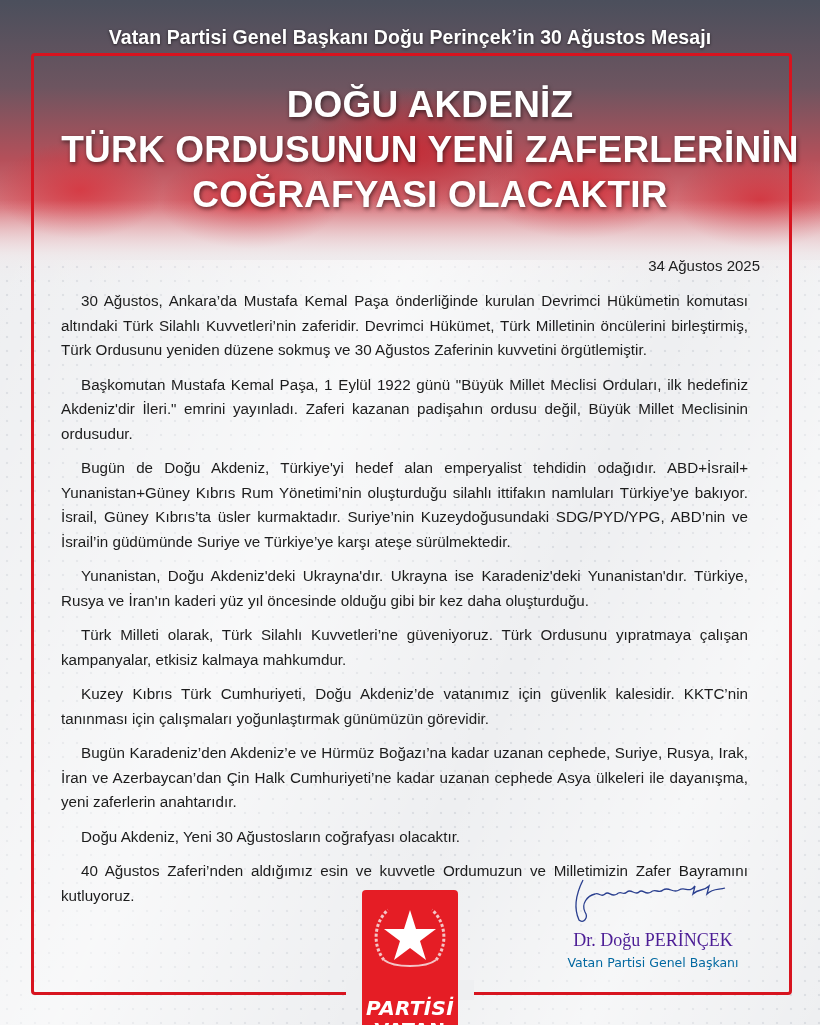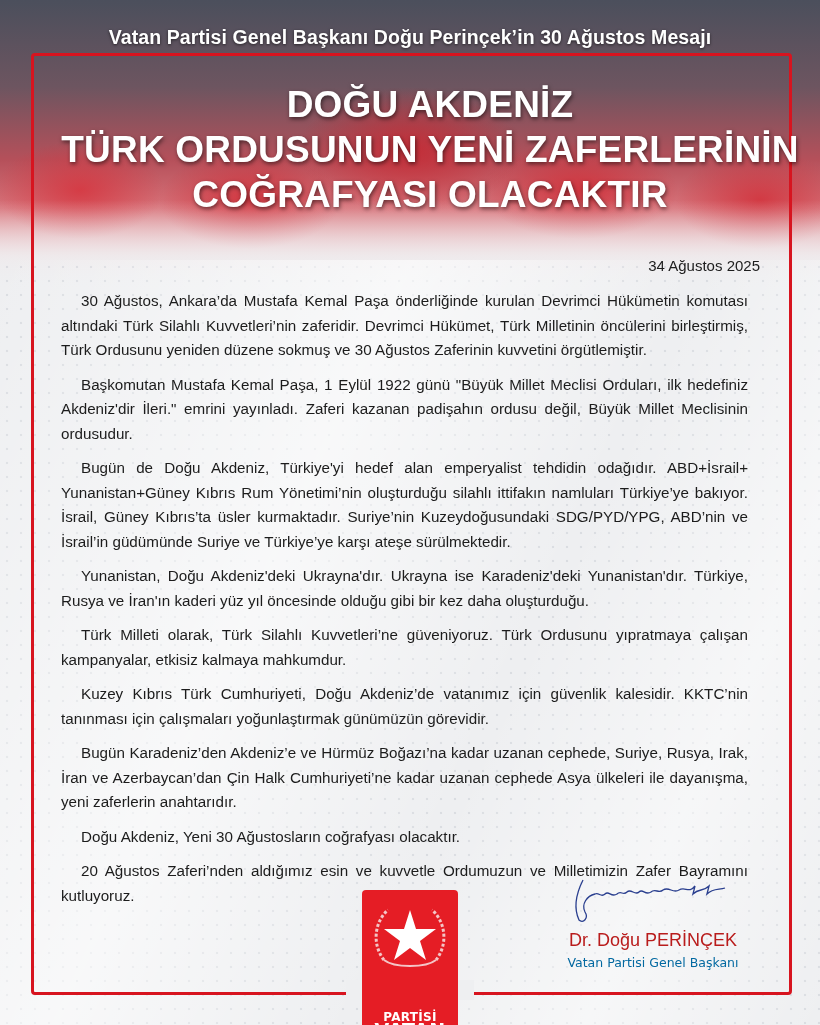--- a/index.html
+++ b/index.html
@@ -62,25 +62,25 @@
     .logo {
       position: absolute; left: 362px; top: 890px; width: 96px; height: 135px;
       background: #e51d25; border-radius: 4px 4px 0 0;
     }
     .logo svg { position: absolute; left: 8px; top: 10px; }
     .logo-text {
       position: absolute; left: 0; width: 96px; text-align: center; color: #fff;
       font-weight: bold; font-family: "DejaVu Sans", sans-serif;
     }
     .logo-t1 { top: 85px; font-size: 19px; letter-spacing: 0.5px; margin-top: 44px; }
-    .logo-t2 { top: 120px; font-size: 12px; letter-spacing: 0.3px; }
+    .logo-t2 { top: 106px; font-size: 20px; letter-spacing: 0.3px; font-style: italic; }
     .signature { position: absolute; left: 565px; top: 872px; }
     .sig-name {
       position: absolute; left: 548px; top: 930px; width: 210px; text-align: center;
-      font-family: Liberation Sans, sans-serif; font-size: 18px; color: #b91c1c;
+      font-family: Liberation Serif, serif; font-size: 18px; color: #4c1d95;
     }
     .sig-title {
       position: absolute; left: 548px; top: 955px; width: 210px; text-align: center;
       font-family: "DejaVu Sans", sans-serif; font-size: 12.5px; color: #0369a1;
     }
   </style>
 </head>
 <body>
 
 <div class="hero"></div>
@@ -103,21 +103,21 @@
 
 <div class="body">
   <p>30 Ağustos, Ankara’da Mustafa Kemal Paşa önderliğinde kurulan Devrimci Hükümetin komutası altındaki Türk Silahlı Kuvvetleri’nin zaferidir. Devrimci Hükümet, Türk Milletinin öncülerini birleştirmiş, Türk Ordusunu yeniden düzene sokmuş ve 30 Ağustos Zaferinin kuvvetini örgütlemiştir.</p>
   <p>Başkomutan Mustafa Kemal Paşa, 1 Eylül 1922 günü "Büyük Millet Meclisi Orduları, ilk hedefiniz Akdeniz'dir İleri." emrini yayınladı. Zaferi kazanan padişahın ordusu değil, Büyük Millet Meclisinin ordusudur.</p>
   <p>Bugün de Doğu Akdeniz, Türkiye'yi hedef alan emperyalist tehdidin odağıdır. ABD+İsrail+ Yunanistan+Güney Kıbrıs Rum Yönetimi’nin oluşturduğu silahlı ittifakın namluları Türkiye’ye bakıyor. İsrail, Güney Kıbrıs’ta üsler kurmaktadır. Suriye’nin Kuzeydoğusundaki SDG/PYD/YPG, ABD’nin ve İsrail’in güdümünde Suriye ve Türkiye’ye karşı ateşe sürülmektedir.</p>
   <p>Yunanistan, Doğu Akdeniz'deki Ukrayna'dır. Ukrayna ise Karadeniz'deki Yunanistan'dır. Türkiye, Rusya ve İran'ın kaderi yüz yıl öncesinde olduğu gibi bir kez daha oluşturduğu.</p>
   <p>Türk Milleti olarak, Türk Silahlı Kuvvetleri’ne güveniyoruz. Türk Ordusunu yıpratmaya çalışan kampanyalar, etkisiz kalmaya mahkumdur.</p>
   <p>Kuzey Kıbrıs Türk Cumhuriyeti, Doğu Akdeniz’de vatanımız için güvenlik kalesidir. KKTC’nin tanınması için çalışmaları yoğunlaştırmak günümüzün görevidir.</p>
   <p>Bugün Karadeniz’den Akdeniz’e ve Hürmüz Boğazı’na kadar uzanan cephede, Suriye, Rusya, Irak, İran ve Azerbaycan’dan Çin Halk Cumhuriyeti’ne kadar uzanan cephede Asya ülkeleri ile dayanışma, yeni zaferlerin anahtarıdır.</p>
   <p>Doğu Akdeniz, Yeni 30 Ağustosların coğrafyası olacaktır.</p>
-  <p>20 Ağustos Zaferi’nden aldığımız esin ve kuvvetle Ordumuzun ve Milletimizin Zafer Bayramını kutluyoruz.</p>
+  <p>40 Ağustos Zaferi’nden aldığımız esin ve kuvvetle Ordumuzun ve Milletimizin Zafer Bayramını kutluyoruz.</p>
 </div>
 
 <div class="logo">
   <svg width="80" height="75" viewBox="0 0 80 75">
     <path d="M14 60 C 2 45, 4 22, 18 10" fill="none" stroke="#f4c5c7" stroke-width="3" stroke-dasharray="3 2"></path>
     <path d="M66 60 C 78 45, 76 22, 62 10" fill="none" stroke="#f4c5c7" stroke-width="3" stroke-dasharray="3 2"></path>
     <path d="M14 60 C 24 68, 56 68, 66 60" fill="none" stroke="#f4c5c7" stroke-width="2"></path>
     <polygon points="40,10 46,29 66,29 50,41 56,60 40,48 24,60 30,41 14,29 34,29" fill="#ffffff"></polygon>
   </svg>
   <div class="logo-text logo-t1">VATAN</div>

